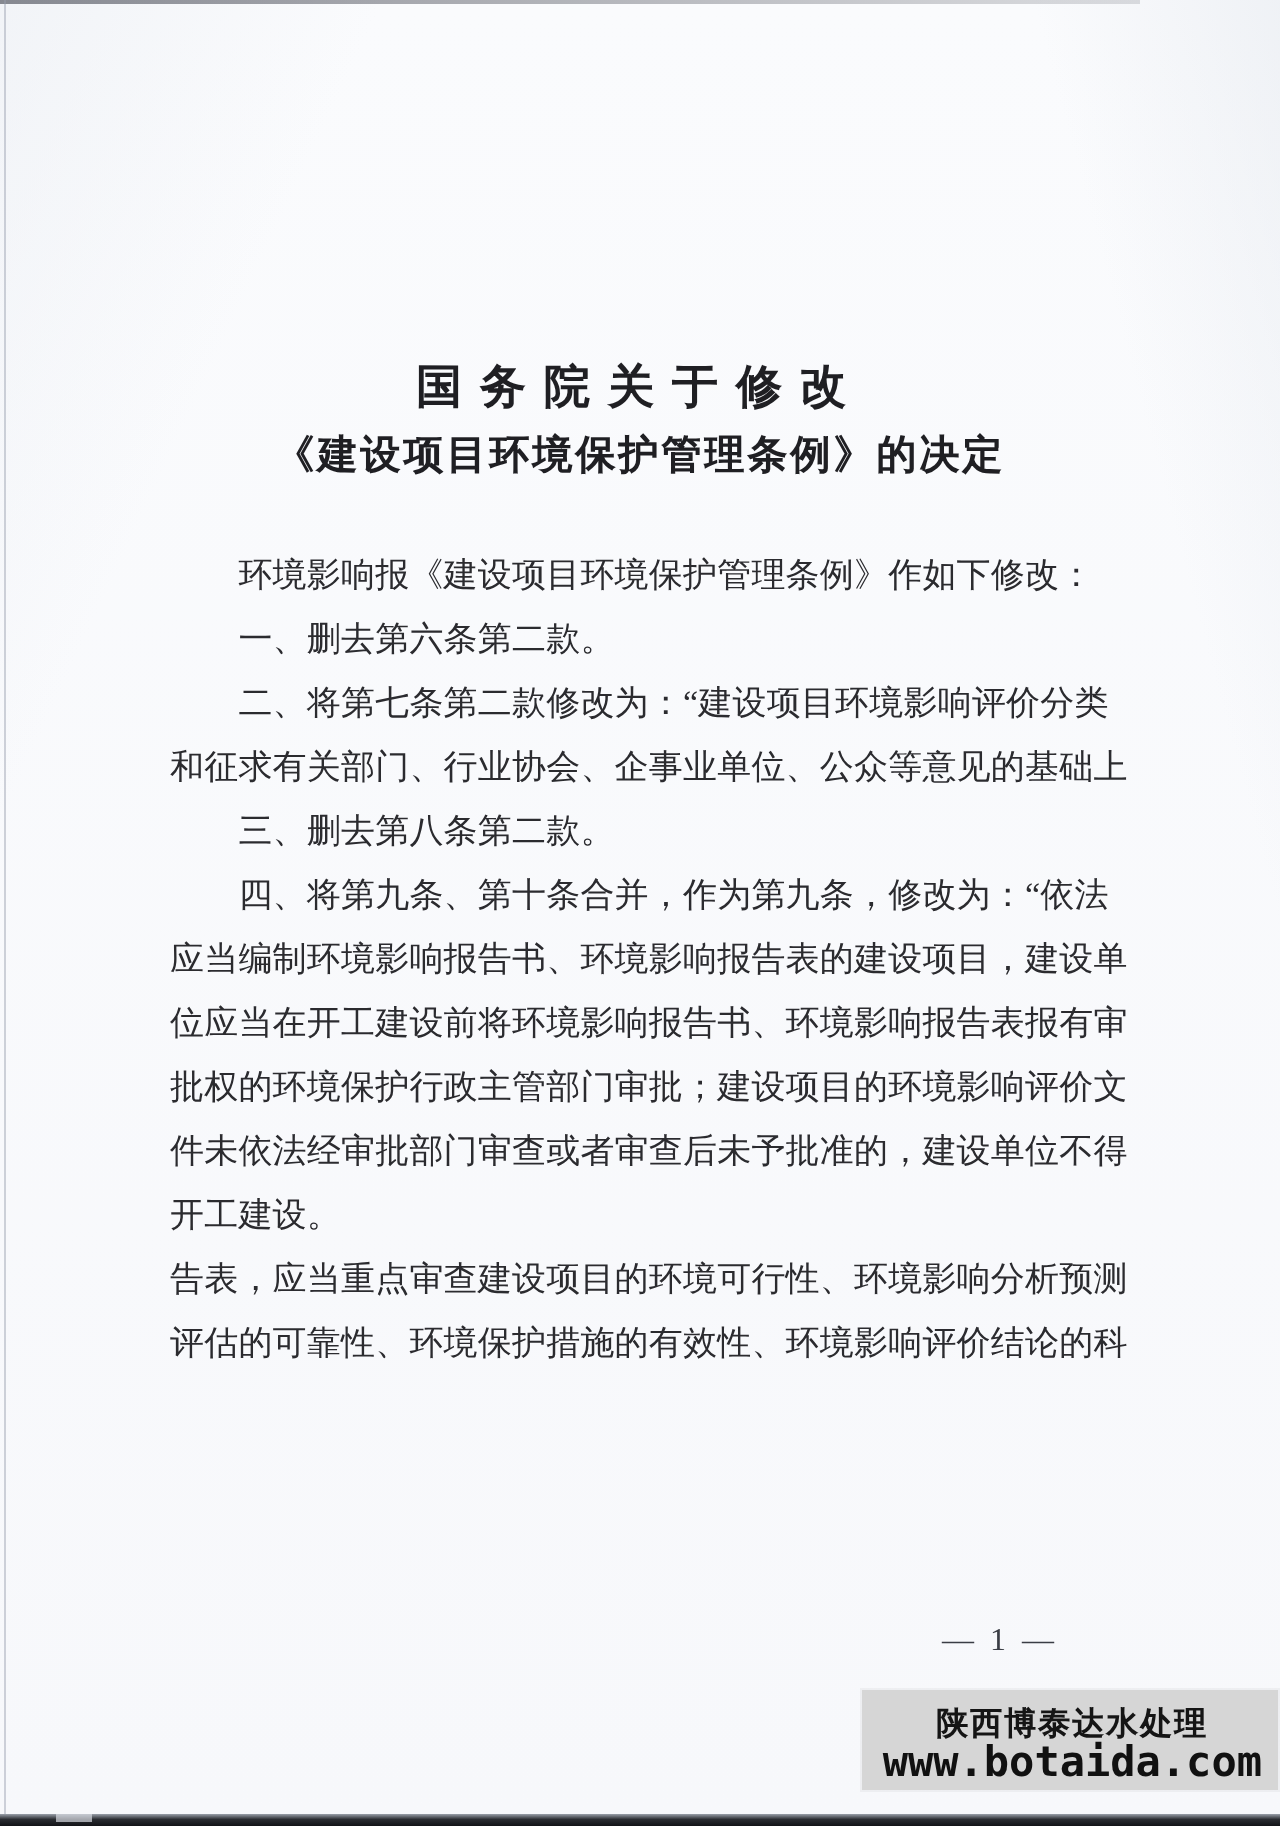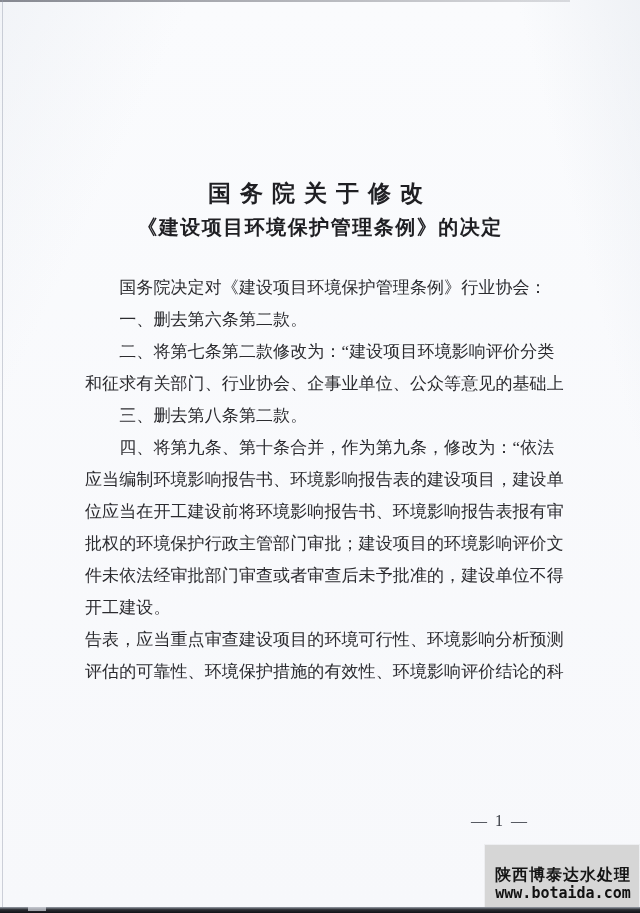--- a/index.html
+++ b/index.html
@@ -60,48 +60,48 @@
   .page-number {
     position: absolute; top: 812px; left: 400px; width: 200px;
     text-align: center;
     font-size: 16px; color: #3a3d45; letter-spacing: 2px;
     white-space: nowrap;
   }
 
   .watermark {
     position: absolute; right: 1px; top: 845px;
     background: #d6d6d6;
-    padding: 20px 8px 5px 10px;
+    padding: 8px 8px 5px 10px;
     text-align: center;
     box-shadow: 0 0 0 1px rgba(0,0,0,0.04);
   }
   .watermark-cn {
     font-family: "Liberation Sans", "DejaVu Sans", sans-serif;
     font-weight: bold; font-size: 16px; color: #151515;
     letter-spacing: 1px; line-height: 19px;
   }
   .watermark-url {
     font-family: "DejaVu Sans Mono", "Liberation Mono", monospace;
-    font-weight: bold; font-size: 15px; color: #111;
+    font-weight: bold; font-size: 21px; color: #111;
     line-height: 18px;
   }
 </style>
 </head>
 <body>
 
 <div class="page">
 
   <div class="edge-top"></div>
   <div class="edge-left"></div>
 
   <div class="title title-1">国务院关于修改</div>
   <div class="title title-2">《建设项目环境保护管理条例》的决定</div>
 
   <div class="body-text">
-    <div class="body-line">　　国务院决定对《建设项目环境保护管理条例》行业协会：</div>
+    <div class="body-line">　　环境影响报《建设项目环境保护管理条例》作如下修改：</div>
     <div class="body-line">　　一、删去第六条第二款。</div>
     <div class="body-line">　　二、将第七条第二款修改为：“建设项目环境影响评价分类</div>
     <div class="body-line">和征求有关部门、行业协会、企事业单位、公众等意见的基础上</div>
     <div class="body-line">　　三、删去第八条第二款。</div>
     <div class="body-line">　　四、将第九条、第十条合并，作为第九条，修改为：“依法</div>
     <div class="body-line">应当编制环境影响报告书、环境影响报告表的建设项目，建设单</div>
     <div class="body-line">位应当在开工建设前将环境影响报告书、环境影响报告表报有审</div>
     <div class="body-line">批权的环境保护行政主管部门审批；建设项目的环境影响评价文</div>
     <div class="body-line">件未依法经审批部门审查或者审查后未予批准的，建设单位不得</div>
     <div class="body-line">开工建设。</div>

